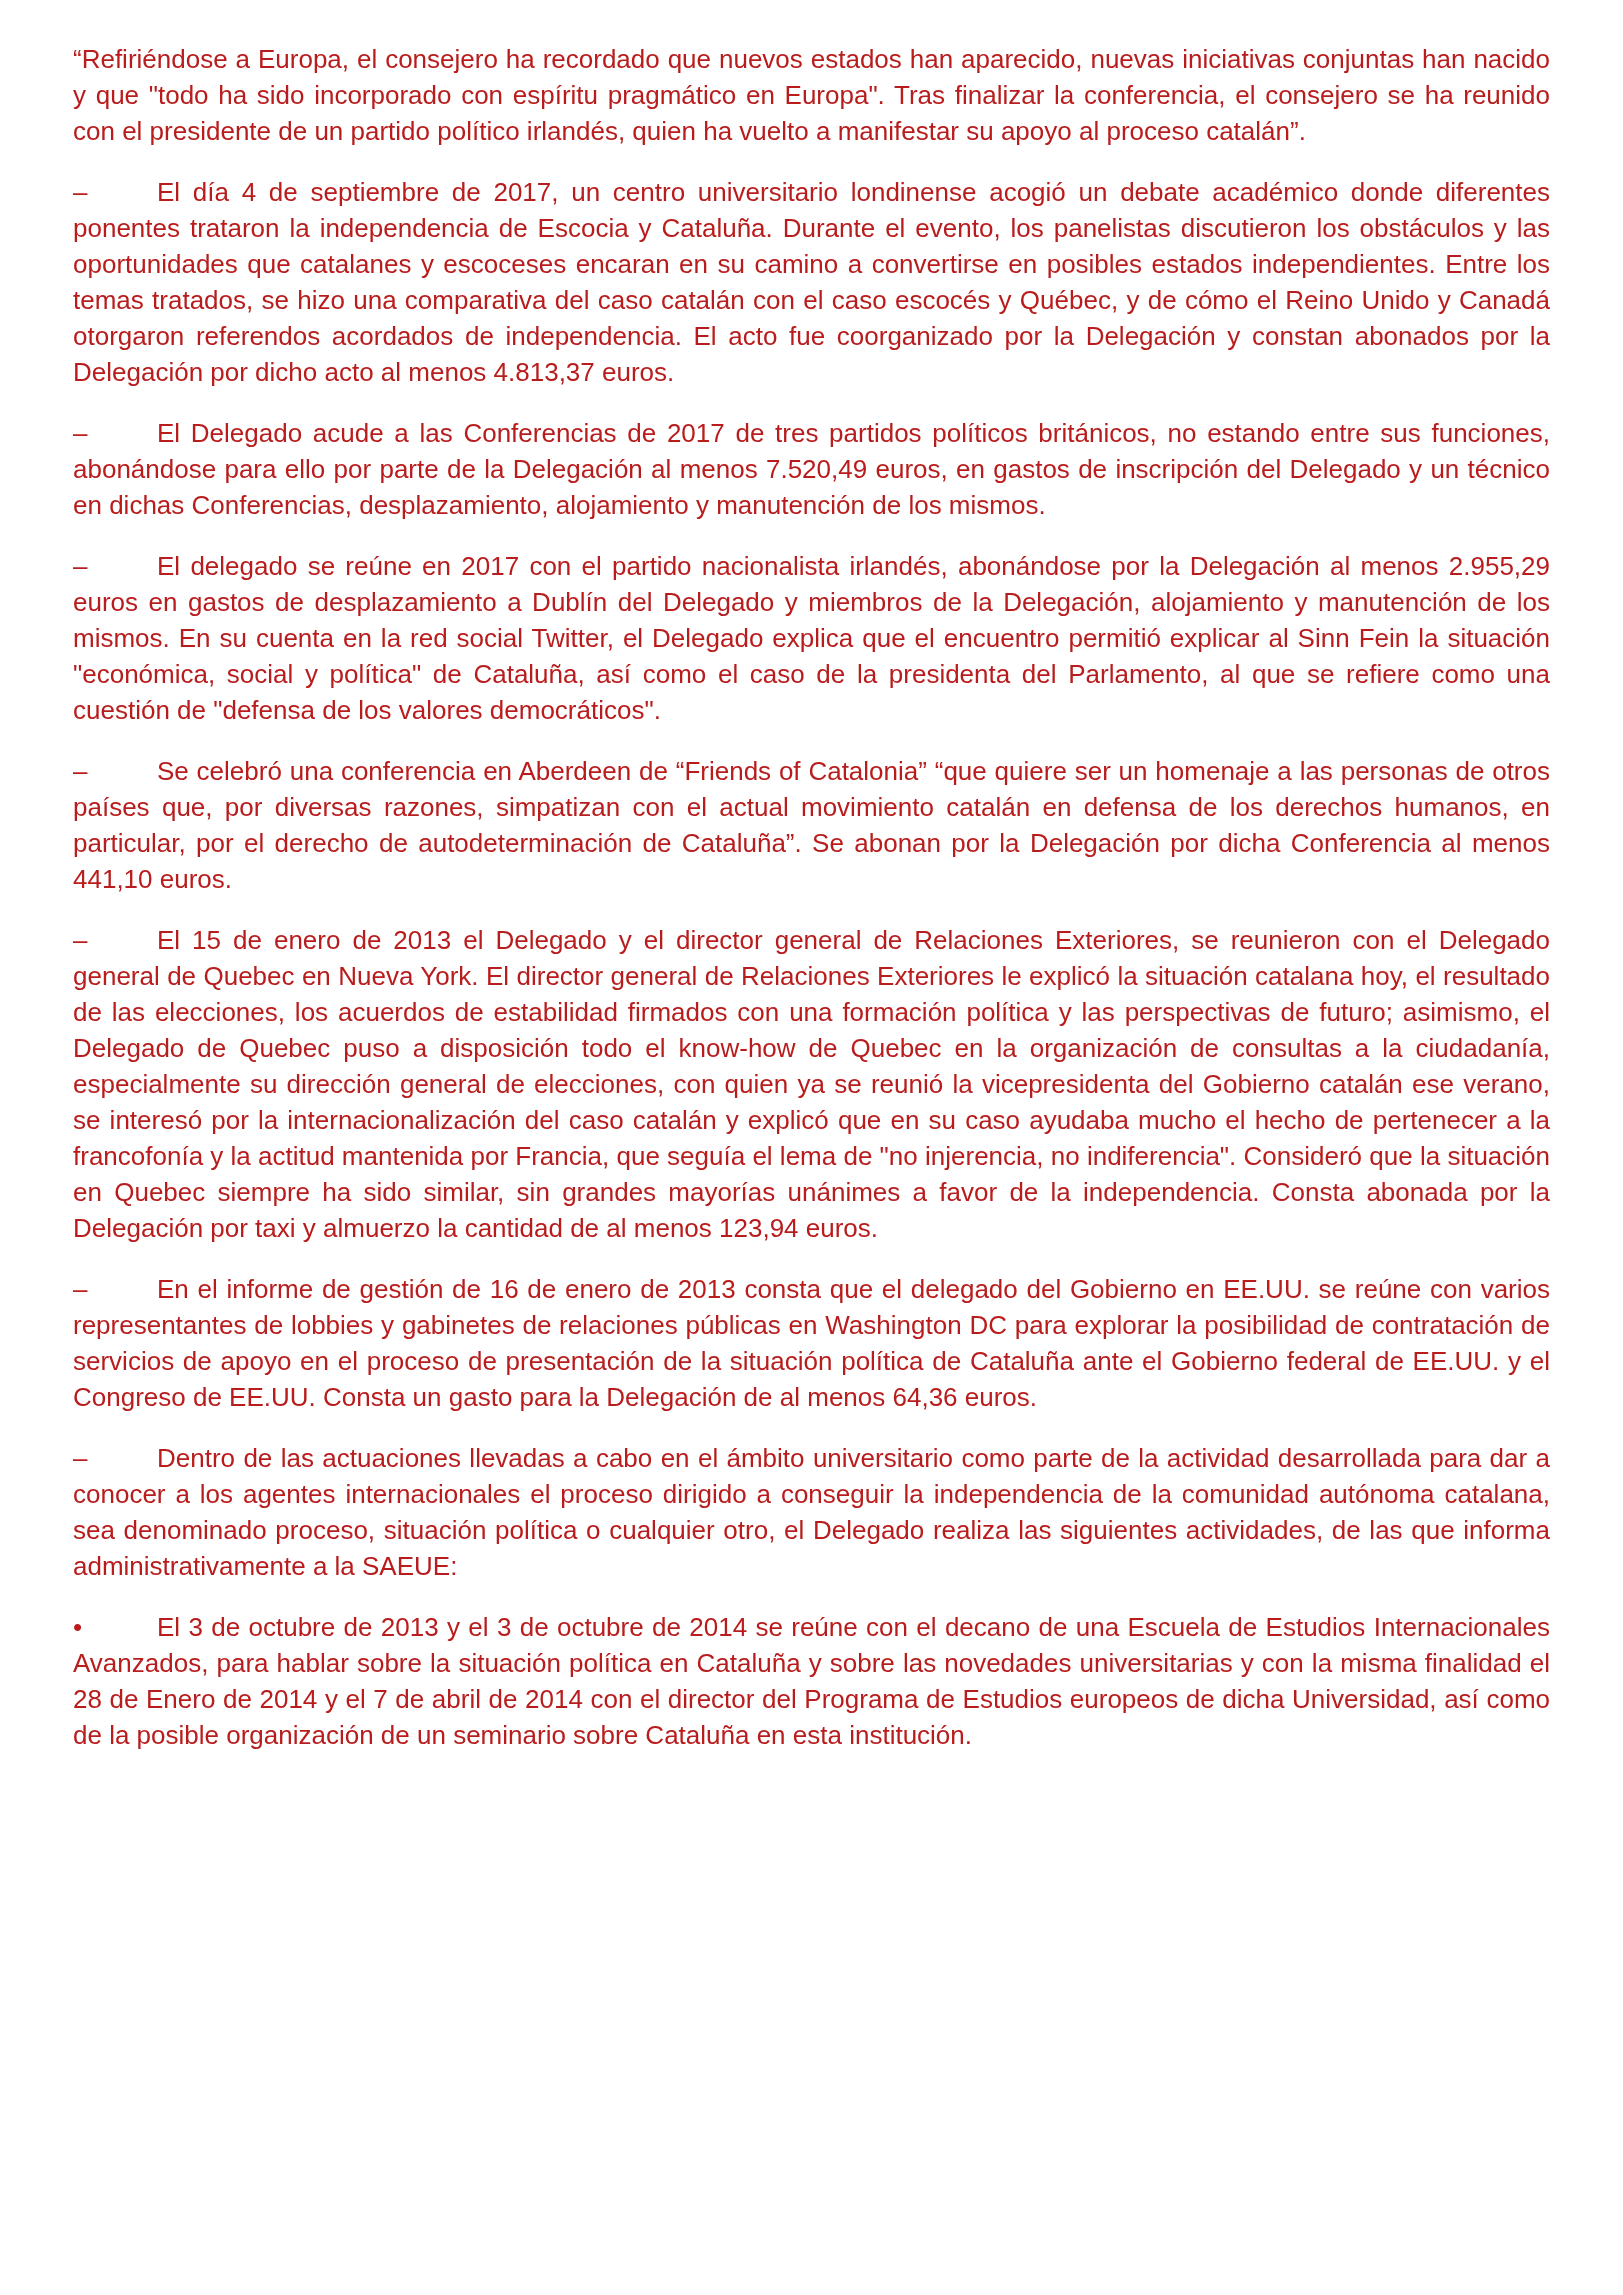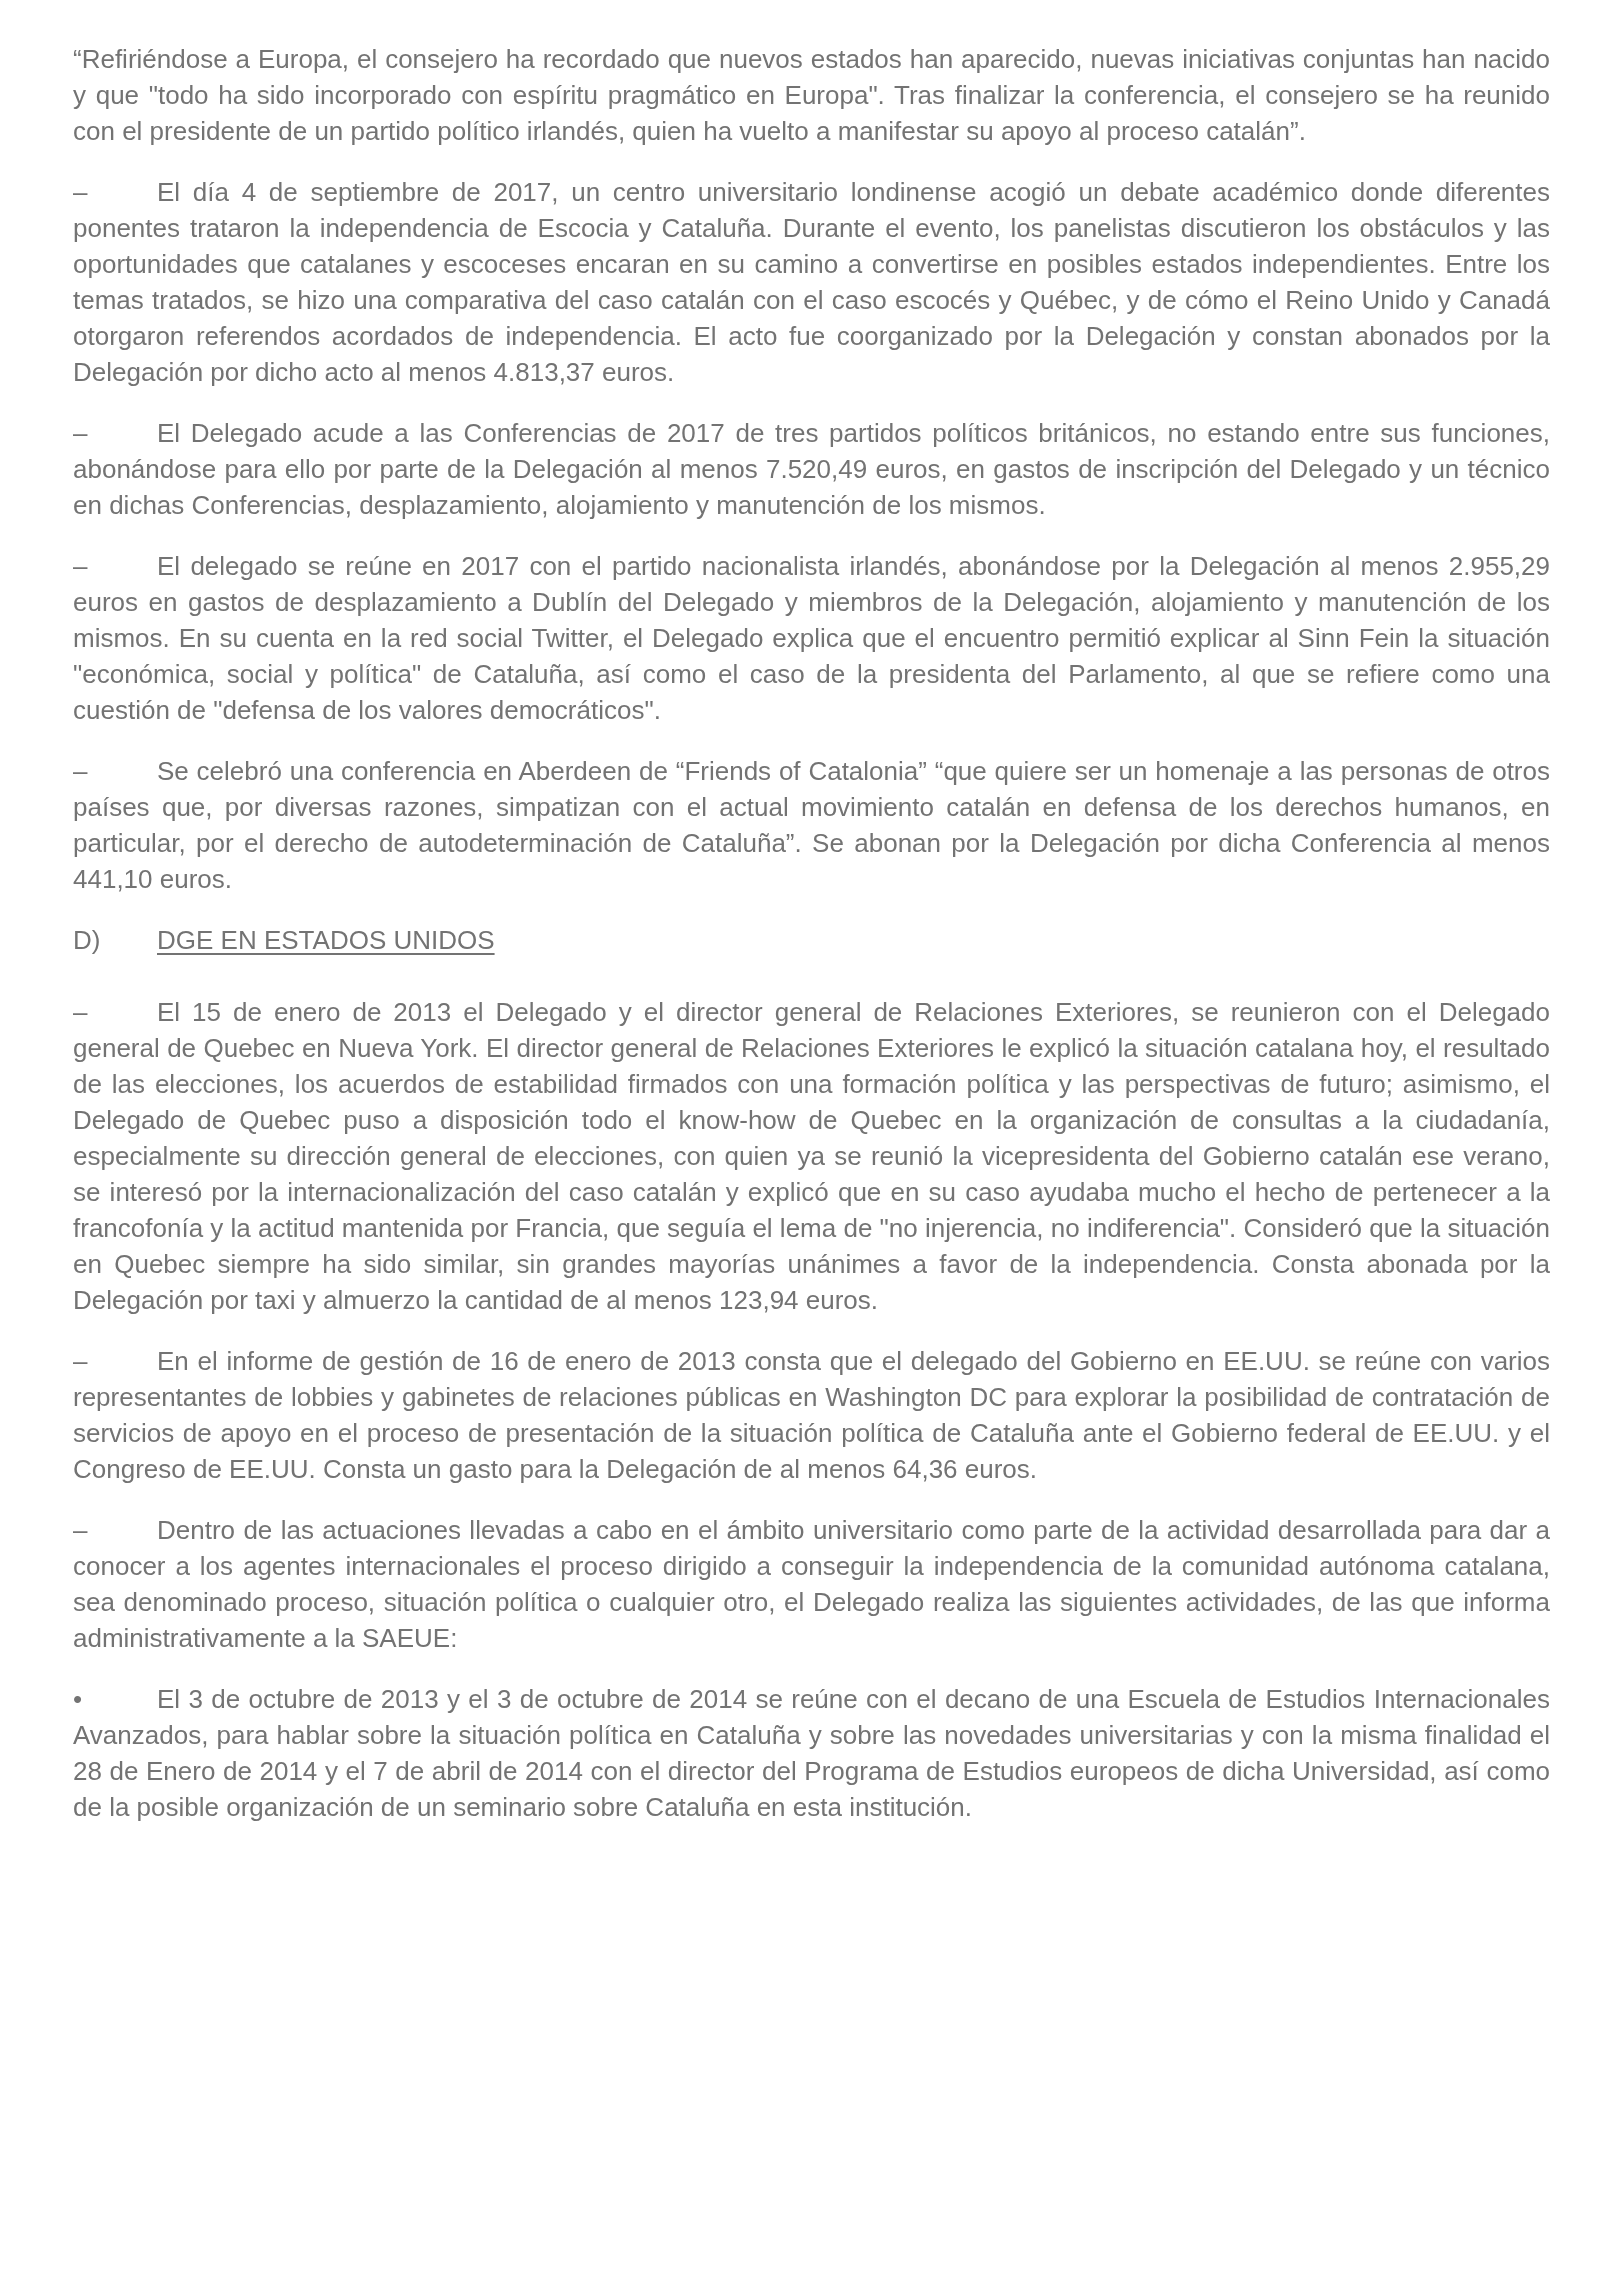--- a/index.html
+++ b/index.html
@@ -11,21 +11,21 @@
   .page {
     position: relative;
     width: 1623px;
     height: 2295px;
     box-sizing: border-box;
     background: #ffffff;
     padding: 41px 73px 33px 73px;
     font-family: "Liberation Sans", "DejaVu Sans", sans-serif;
     font-size: 26px;
     line-height: 36px;
-    color: #737373;
+    color: #b91c1c;
     overflow: hidden;
   }
   .para {
     text-align: justify;
     margin: 0 0 25px 0;
   }
   .marker {
     display: inline-block;
     width: 84px;
     vertical-align: baseline;
@@ -59,23 +59,20 @@
   </p>
 
   <p class="para">
     <span class="marker">–</span><span>El delegado se reúne en 2017 con el partido nacionalista irlandés, abonándose por la Delegación al menos 2.955,29 euros en gastos de desplazamiento a Dublín del Delegado y miembros de la Delegación, alojamiento y manutención de los mismos. En su cuenta en la red social Twitter, el Delegado explica que el encuentro permitió explicar al Sinn Fein la situación "económica, social y política" de Cataluña, así como el caso de la presidenta del Parlamento, al que se refiere como una cuestión de "defensa de los valores democráticos".</span>
   </p>
 
   <p class="para">
     <span class="marker">–</span><span>Se celebró una conferencia en Aberdeen de “Friends of Catalonia” “que quiere ser un homenaje a las personas de otros países que, por diversas razones, simpatizan con el actual movimiento catalán en defensa de los derechos humanos, en particular, por el derecho de autodeterminación de Cataluña”. Se abonan por la Delegación por dicha Conferencia al menos 441,10 euros.</span>
   </p>
 
-  <p class="para heading">
-    <span class="marker">D)</span><span class="htext">DGE EN ESTADOS UNIDOS</span>
-  </p>
 
   <p class="para">
     <span class="marker">–</span><span>El 15 de enero de 2013 el Delegado y el director general de Relaciones Exteriores, se reunieron con el Delegado general de Quebec en Nueva York. El director general de Relaciones Exteriores le explicó la situación catalana hoy, el resultado de las elecciones, los acuerdos de estabilidad firmados con una formación política y las perspectivas de futuro; asimismo, el Delegado de Quebec puso a disposición todo el know-how de Quebec en la organización de consultas a la ciudadanía, especialmente su dirección general de elecciones, con quien ya se reunió la vicepresidenta del Gobierno catalán ese verano, se interesó por la internacionalización del caso catalán y explicó que en su caso ayudaba mucho el hecho de pertenecer a la francofonía y la actitud mantenida por Francia, que seguía el lema de "no injerencia, no indiferencia". Consideró que la situación en Quebec siempre ha sido similar, sin grandes mayorías unánimes a favor de la independencia. Consta abonada por la Delegación por taxi y almuerzo la cantidad de al menos 123,94 euros.</span>
   </p>
 
   <p class="para">
     <span class="marker">–</span><span>En el informe de gestión de 16 de enero de 2013 consta que el delegado del Gobierno en EE.UU. se reúne con varios representantes de lobbies y gabinetes de relaciones públicas en Washington DC para explorar la posibilidad de contratación de servicios de apoyo en el proceso de presentación de la situación política de Cataluña ante el Gobierno federal de EE.UU. y el Congreso de EE.UU. Consta un gasto para la Delegación de al menos 64,36 euros.</span>
   </p>
 
   <p class="para">

